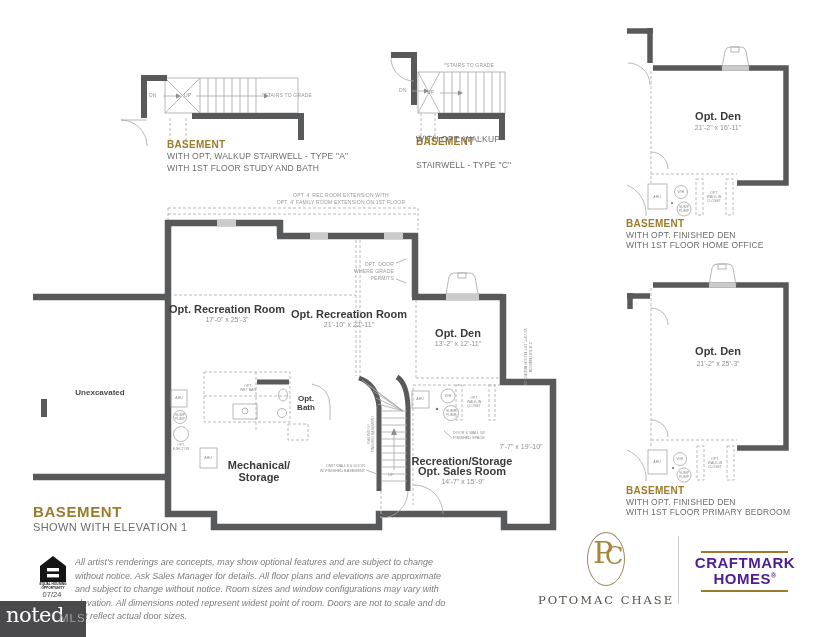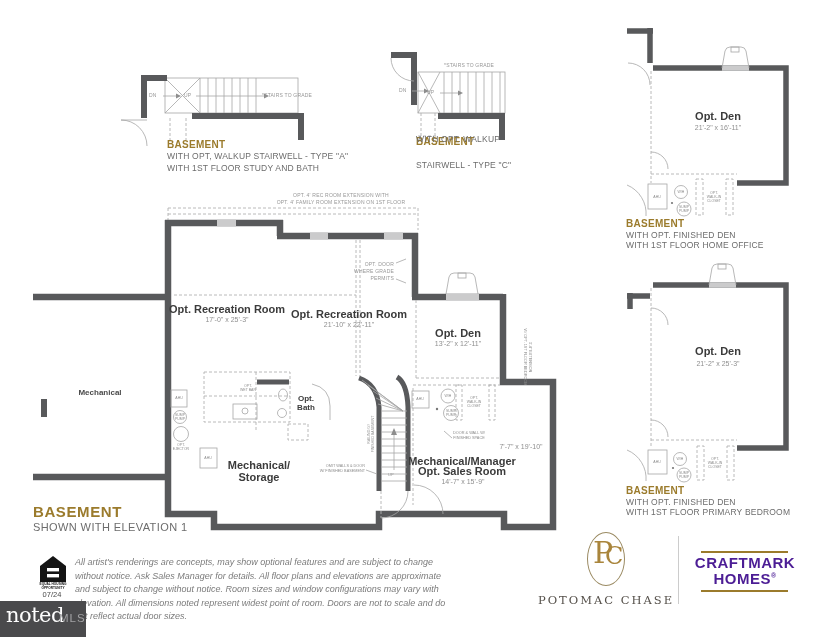--- a/index.html
+++ b/index.html
@@ -209,21 +209,21 @@
 OPT. 4' FAMILY ROOM EXTENSION ON 1ST FLOOR</div>
 <div class="lbl ann r" style="left:394px;top:261px">OPT. DOOR
 WHERE GRADE
 PERMITS</div>
 <div class="lbl room m" style="left:227px;top:310px">Opt. Recreation Room</div>
 <div class="lbl dims m" style="left:227px;top:320px">17'-0" x 25'-3"</div>
 <div class="lbl room m" style="left:349px;top:315px">Opt. Recreation Room</div>
 <div class="lbl dims m" style="left:349px;top:325px">21'-10" x 22'-11"</div>
 <div class="lbl room m" style="left:458px;top:334px">Opt. Den</div>
 <div class="lbl dims m" style="left:458px;top:344px">13'-2" x 12'-11"</div>
-<div class="lbl unx m" style="left:100px;top:393px">Mechanical</div>
+<div class="lbl unx m" style="left:100px;top:393px">Unexcavated</div>
 <div class="lbl tiny m" style="left:248px;top:388px">OPT.
 WET BAR</div>
 <div class="lbl bath m" style="left:306px;top:404px">Opt.
 Bath</div>
 <div class="lbl tiny m" style="left:179px;top:398px">AHU</div>
 <div class="lbl tiny m" style="left:180px;top:417px">SUMP
 PUMP</div>
 <div class="lbl tiny m" style="left:181px;top:447px">OPT.
 EJECTOR</div>
 <div class="lbl tiny m" style="left:208px;top:458px">AHU</div>
@@ -238,21 +238,21 @@
 FINISHED BASEMENT</div>
 <div class="lbl tiny r" style="left:365px;top:464px;font-size:3.8px">OMIT WALLS &amp; DOOR
 W/ FINISHED BASEMENT</div>
 <div class="lbl tiny c" style="left:469px;top:431px;font-size:3.8px">DOOR &amp; WALL W/
 FINISHED SPACE</div>
 <div class="lbl tiny vpos" style="left:527px;top:357px;font-size:3.8px">3'-4" EXTENSION
 W/ OPT. 1ST FLOOR BEDROOM</div>
 <div class="lbl dims m" style="left:521px;top:447px">7'-7" x 19'-10"</div>
 <div class="lbl room m" style="left:259px;top:472px">Mechanical/
 Storage</div>
-<div class="lbl room m" style="left:462px;top:462px">Mechanical/Manager</div>
+<div class="lbl room m" style="left:462px;top:462px">Recreation/Storage</div>
 <div class="lbl room m" style="left:462px;top:472px">Opt. Sales Room</div>
 <div class="lbl dims m" style="left:463px;top:482px">14'-7" x 15'-9"</div>
 <div class="lbl ann m" style="left:391px;top:475px;font-size:4px">UP</div>
 <div class="lbl bigh" style="left:33px;top:503px">BASEMENT</div>
 <div class="lbl subh" style="left:33px;top:521px">SHOWN WITH ELEVATION 1</div>
 
 <div class="lbl ehotxt m" style="left:53px;top:586px">EQUAL HOUSING
 OPPORTUNITY</div>
 <div class="lbl date m" style="left:52px;top:595px">07/24</div>
 <div class="lbl disc" style="left:75px;top:556px;width:374px">All artist's renderings are concepts, may show optional features and are subject to change without notice. Ask Sales Manager for details. All floor plans and elevations are approximate and subject to change without notice. Room sizes and window configurations may vary with elevation. All dimensions noted represent widest point of room. Doors are not to scale and do not reflect actual door sizes.</div>

